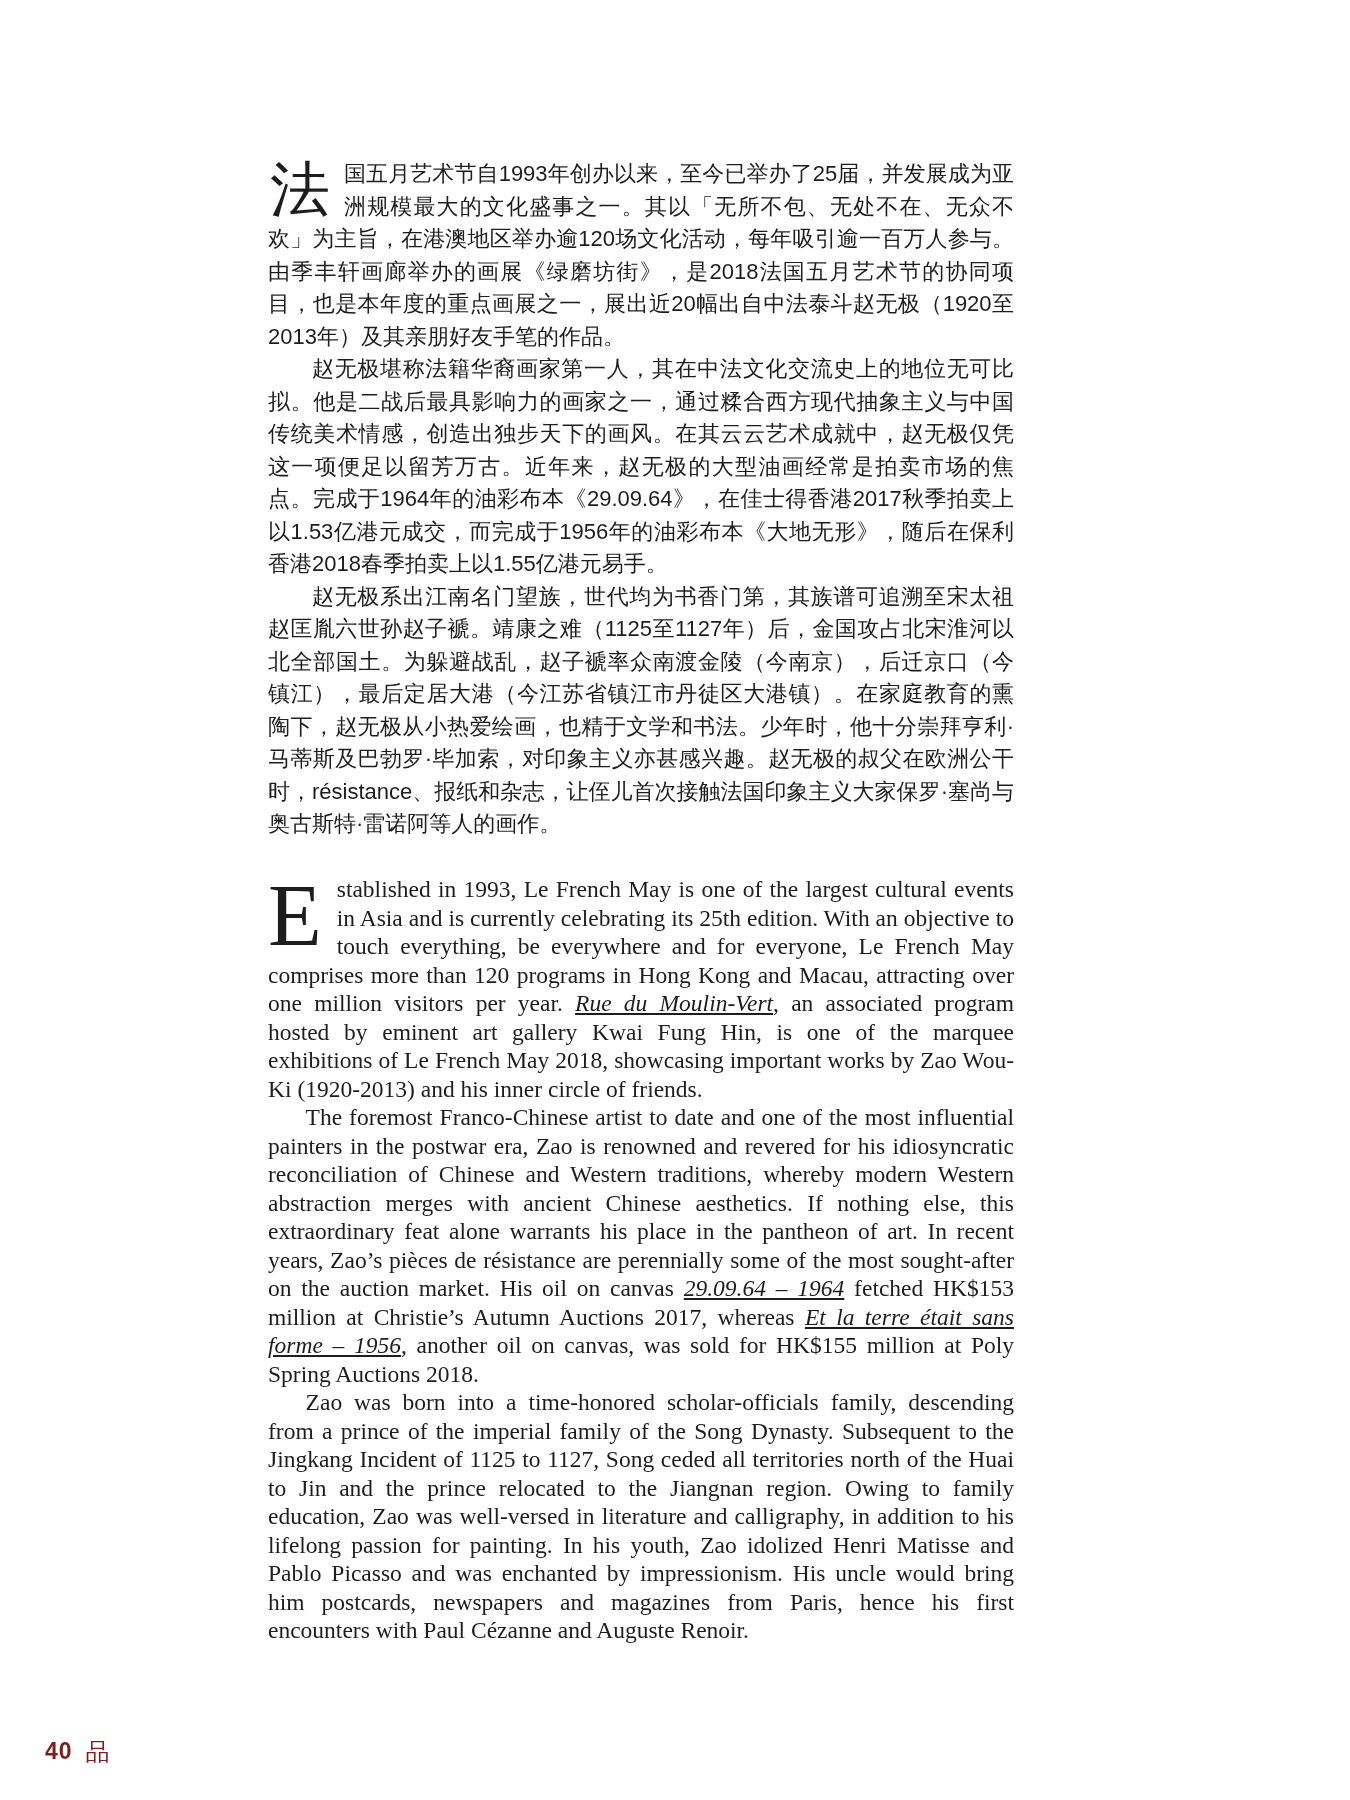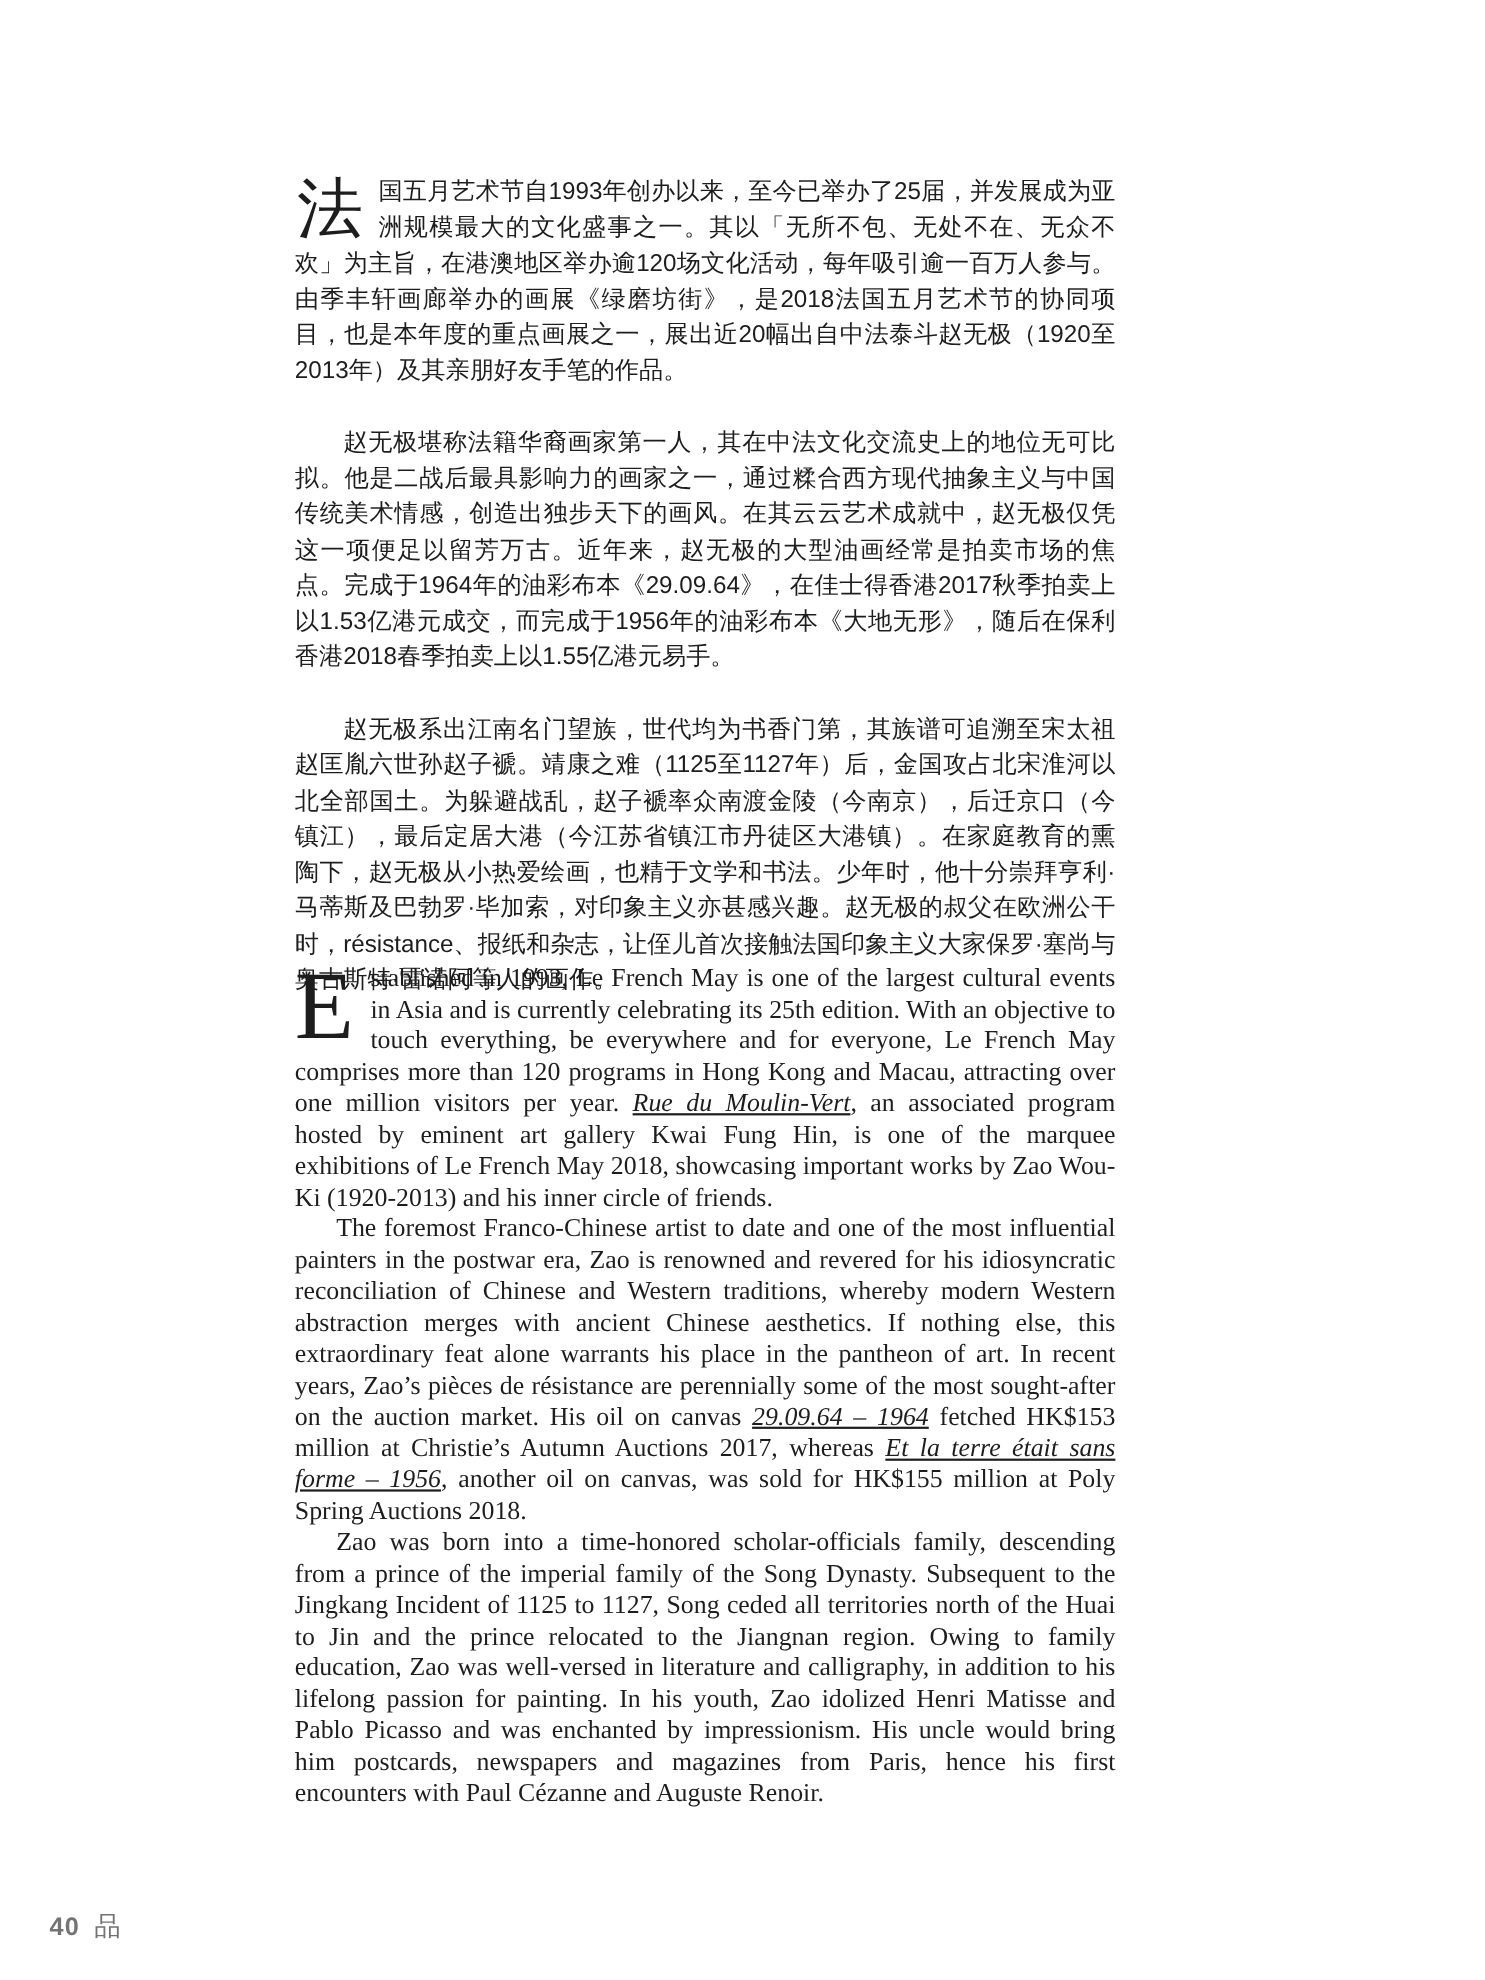--- a/index.html
+++ b/index.html
@@ -18,21 +18,21 @@
     left: 268px;
     top: 158px;
     width: 746px;
     font-family: "Liberation Sans", "DejaVu Sans", sans-serif;
     font-size: 22px;
     line-height: 32.5px;
     text-align: justify;
     color: #1d1d1d;
   }
   .zh-section p { margin: 0; }
-  .zh-section p.indent { text-indent: 2em; margin-top: 33px; }
+  .zh-section p.indent { text-indent: 2em; }
   .dropcap-zh {
     float: left;
     font-size: 60px;
     line-height: 58px;
     margin: 3px 14px 0 2px;
     font-weight: 400;
   }
   
   .en-section {
     position: absolute;
@@ -57,21 +57,21 @@
   .en-section em { font-style: italic; text-decoration: underline; }
   
   .footer {
     position: absolute;
     left: 45px;
     top: 1738px;
     display: flex;
     align-items: center;
     gap: 13px;
     font-family: "Liberation Sans", "DejaVu Sans", sans-serif;
-    color: #737373;
+    color: #7f1d1d;
   }
   .page-number {
     font-size: 23px;
     font-weight: 700;
     letter-spacing: 1px;
   }
   .footer-logo {
     font-size: 24px;
     font-weight: 400;
     line-height: 1;

